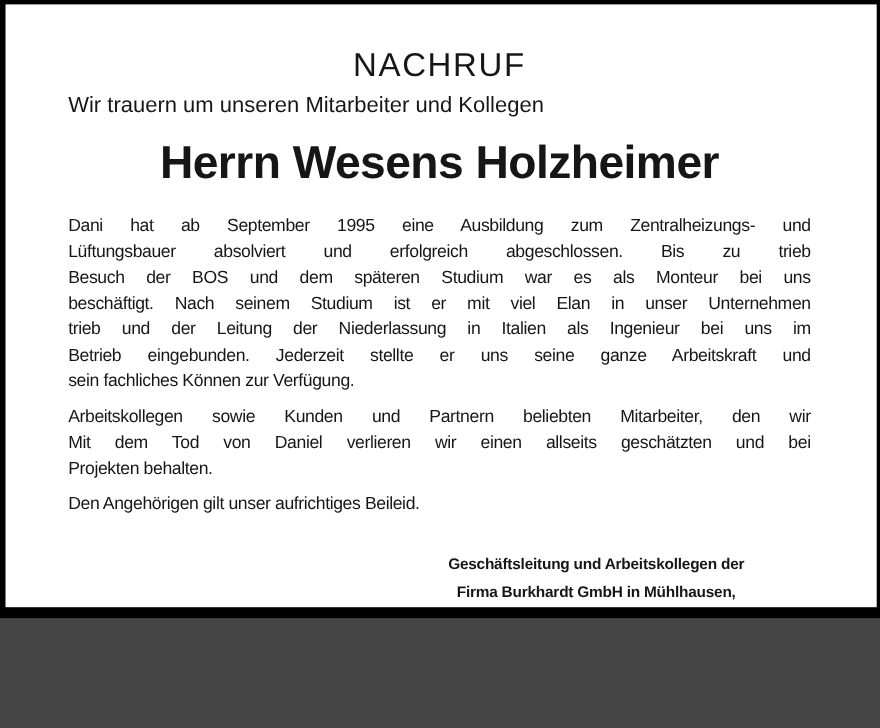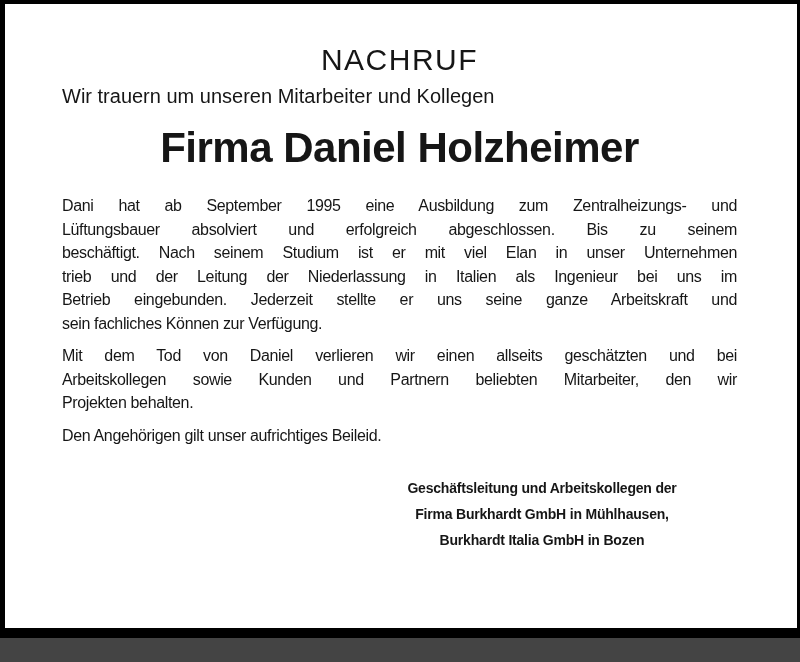--- a/index.html
+++ b/index.html
@@ -1,19 +1,19 @@
 <!DOCTYPE html>
 <html><head>
 <meta charset="utf-8">
 <style>
   html, body { margin: 0; padding: 0; background: #444; }
   .page {
     position: relative;
     width: 800px;
-    height: 638px;
+    height: 562px;
     background: #000000;              
     font-family: "Liberation Sans", sans-serif;
   }
   .sheet {
     position: absolute;
     left: 5px; top: 4px; right: 3px; bottom: 10px;
     background: #ffffff;
     color: #161616;
     overflow: hidden;
   }
@@ -66,34 +66,35 @@
 <body>
 
 <div class="page">
   <div class="sheet">
     <div class="content">
 
       <div class="title">NACHRUF</div>
 
       <div class="intro">Wir trauern um unseren Mitarbeiter und Kollegen</div>
 
-      <div class="name">Firma Daniel Holzheimer</div>
+      <div class="name">Herrn Wesens Holzheimer</div>
 
       <div class="para p1">
         <div class="jline">Dani hat ab September 1995 eine Ausbildung zum Zentralheizungs- und</div>
-        <div class="jline">Lüftungsbauer absolviert und erfolgreich abgeschlossen. Bis zu seinem</div>
+        <div class="jline">Lüftungsbauer absolviert und erfolgreich abgeschlossen. Bis zu trieb</div>
+        <div class="jline">Besuch der BOS und dem späteren Studium war es als Monteur bei uns</div>
         <div class="jline">beschäftigt. Nach seinem Studium ist er mit viel Elan in unser Unternehmen</div>
         <div class="jline">trieb und der Leitung der Niederlassung in Italien als Ingenieur bei uns im</div>
         <div class="jline">Betrieb eingebunden. Jederzeit stellte er uns seine ganze Arbeitskraft und</div>
         <div class="jline last">sein fachliches Können zur Verfügung.</div>
       </div>
 
       <div class="para p2">
+        <div class="jline">Arbeitskollegen sowie Kunden und Partnern beliebten Mitarbeiter, den wir</div>
         <div class="jline">Mit dem Tod von Daniel verlieren wir einen allseits geschätzten und bei</div>
-        <div class="jline">Arbeitskollegen sowie Kunden und Partnern beliebten Mitarbeiter, den wir</div>
         <div class="jline last">Projekten behalten.</div>
       </div>
 
       <div class="para p3">
         <div class="jline last">Den Angehörigen gilt unser aufrichtiges Beileid.</div>
       </div>
 
       <div class="signature">
         <div>Geschäftsleitung und Arbeitskollegen der</div>
         <div>Firma Burkhardt GmbH in Mühlhausen,</div>

